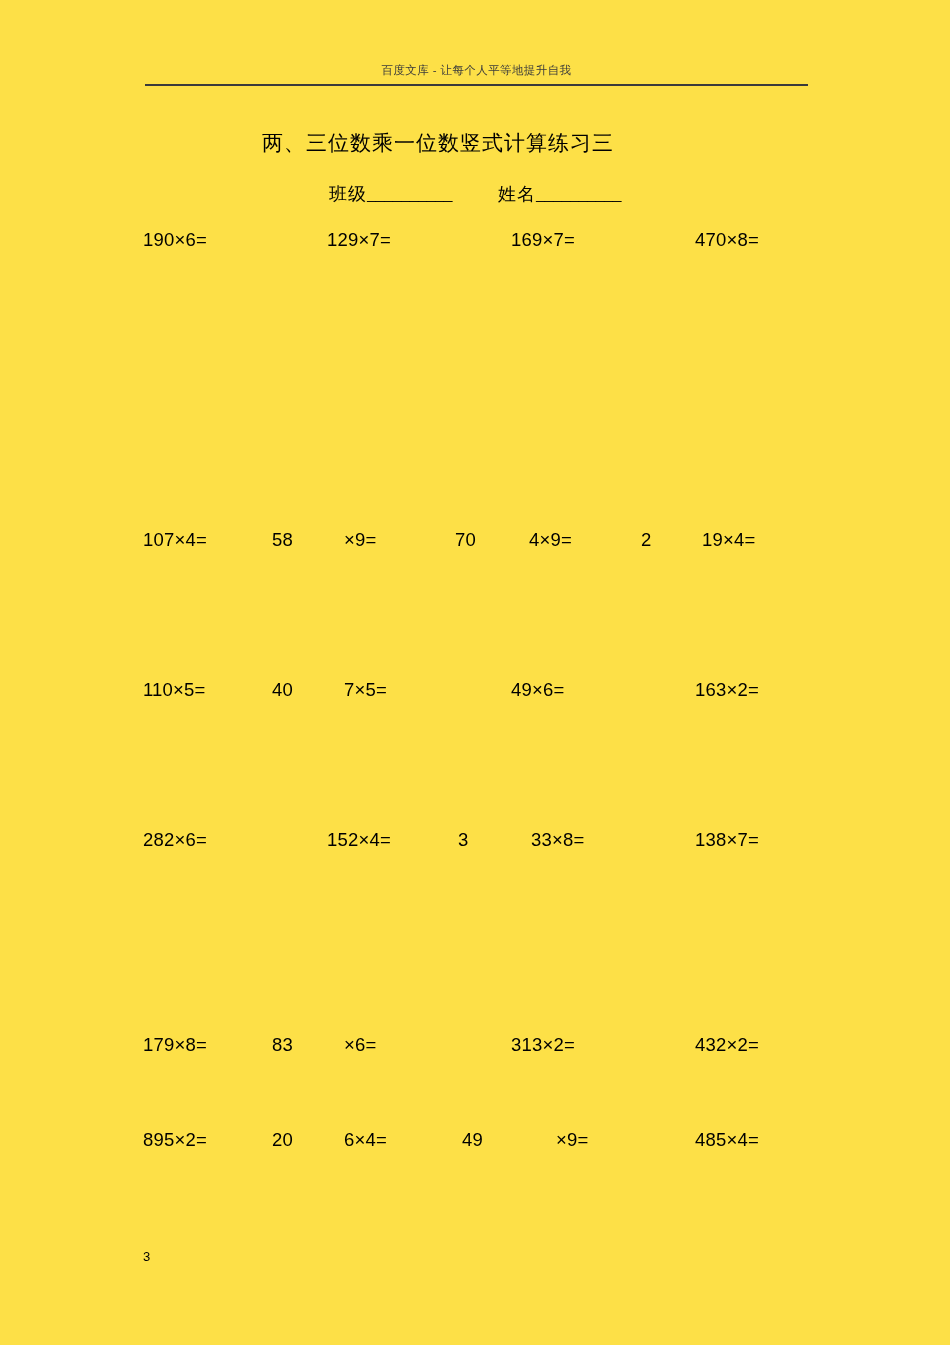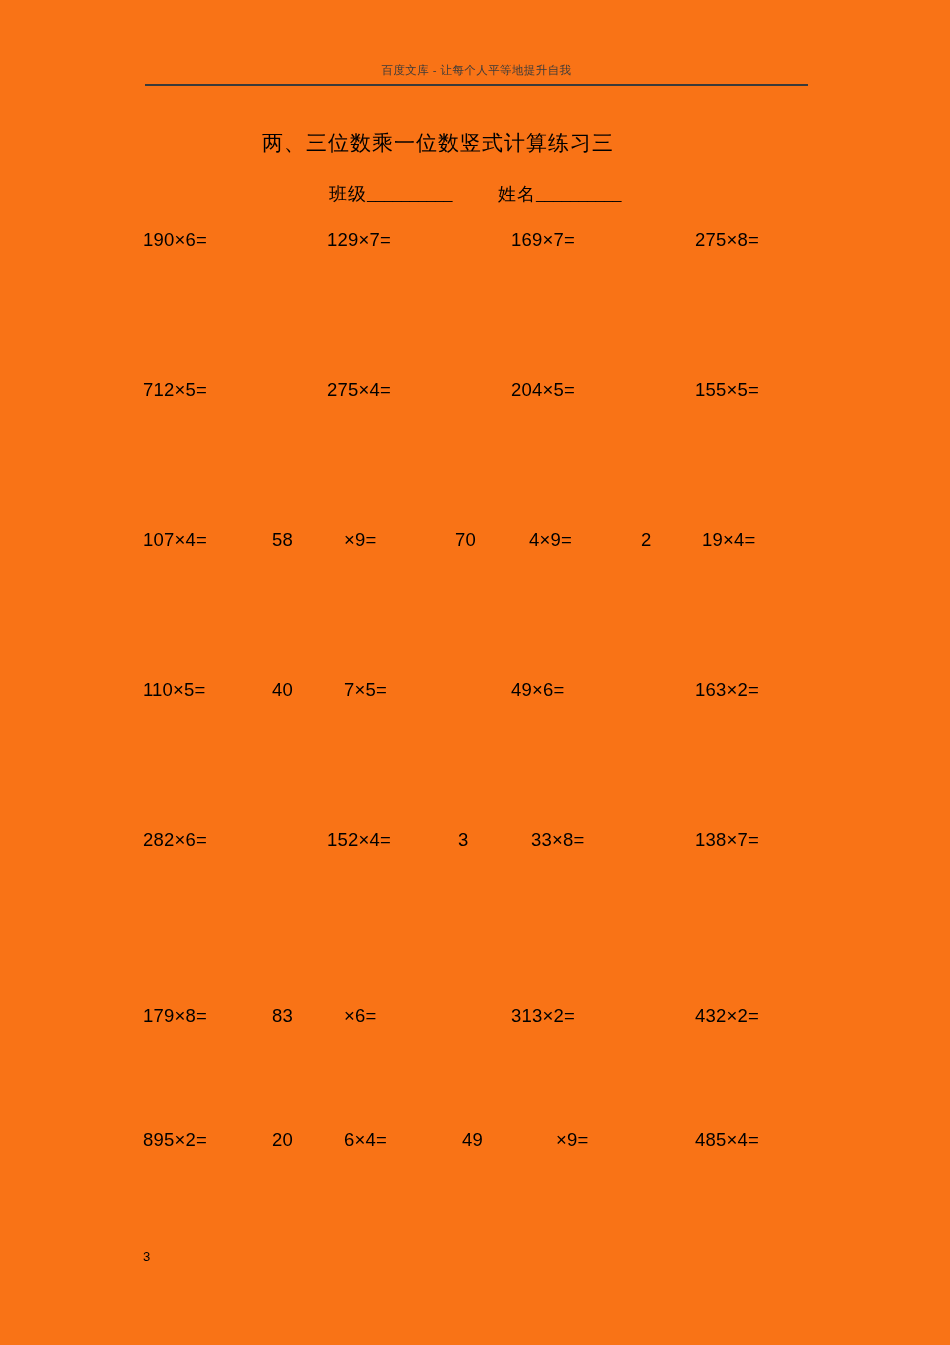--- a/index.html
+++ b/index.html
@@ -8,21 +8,21 @@
     background: #ffffff;
   }
   body {
     font-family: "Liberation Sans", "DejaVu Sans", sans-serif;
     color: #000000;
   }
   .page {
     position: relative;
     width: 950px;
     height: 1345px;
-    background: #f97316;
+    background: #fde047;
     overflow: hidden;
   }
 
   
   .header-band {
     position: absolute;
     left: 145px;
     top: 62px;
     width: 663px;
     height: 30px;
@@ -127,27 +127,21 @@
 
   <div class="name-row">
     <span class="field-label">班级</span><span class="blank">__________</span><span class="gap"></span><span class="field-label">姓名</span><span class="blank">__________</span>
   </div>
 
   <div class="problems" id="problems-container">
       <div class="prow" style="top: 225px;">
         <div class="cell" style="left: 143px;">190×6=</div>
         <div class="cell" style="left: 327px;">129×7=</div>
         <div class="cell" style="left: 511px; text-align: right;">169×7=</div>
-        <div class="cell" style="left: 695px;">275×8=</div>
-      </div>
-      <div class="prow" style="top: 375px;">
-        <div class="cell" style="left: 143px;">712×5=</div>
-        <div class="cell" style="left: 327px;">275×4=</div>
-        <div class="cell" style="left: 511px;">204×5=</div>
-        <div class="cell" style="left: 695px;">155×5=</div>
+        <div class="cell" style="left: 695px;">470×8=</div>
       </div>
       <div class="prow" style="top: 525px;">
         <div class="cell" style="left: 143px;">107×4=</div>
         <div class="cell" style="left: 272px;">58</div>
         <div class="cell" style="left: 344px;">×9=</div>
         <div class="cell" style="left: 455px;">70</div>
         <div class="cell" style="left: 529px;">4×9=</div>
         <div class="cell" style="left: 641px;">2</div>
         <div class="cell" style="left: 702px;">19×4=</div>
       </div>
@@ -158,21 +152,21 @@
         <div class="cell" style="left: 511px;">49×6=</div>
         <div class="cell" style="left: 695px;">163×2=</div>
       </div>
       <div class="prow" style="top: 825px;">
         <div class="cell" style="left: 143px;">282×6=</div>
         <div class="cell" style="left: 327px;">152×4=</div>
         <div class="cell" style="left: 458px;">3</div>
         <div class="cell" style="left: 531px;">33×8=</div>
         <div class="cell" style="left: 695px;">138×7=</div>
       </div>
-      <div class="prow" style="top: 1001px;">
+      <div class="prow" style="top: 1030px;">
         <div class="cell" style="left: 143px;">179×8=</div>
         <div class="cell" style="left: 272px;">83</div>
         <div class="cell" style="left: 344px;">×6=</div>
         <div class="cell" style="left: 511px;">313×2=</div>
         <div class="cell" style="left: 695px;">432×2=</div>
       </div>
       <div class="prow" style="top: 1125px;">
         <div class="cell" style="left: 143px;">895×2=</div>
         <div class="cell" style="left: 272px;">20</div>
         <div class="cell" style="left: 344px;">6×4=</div>

